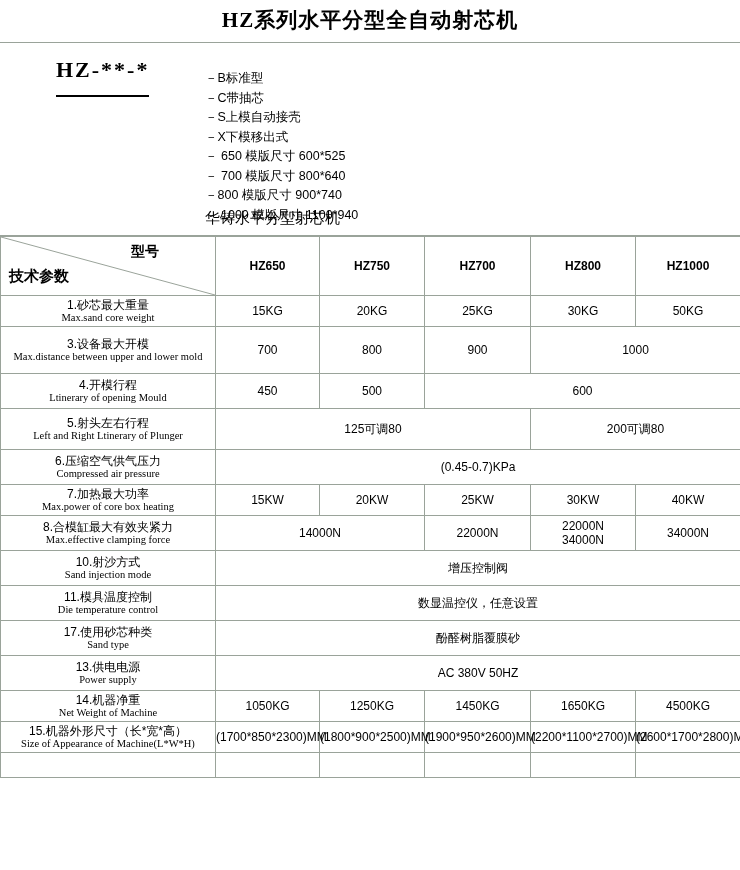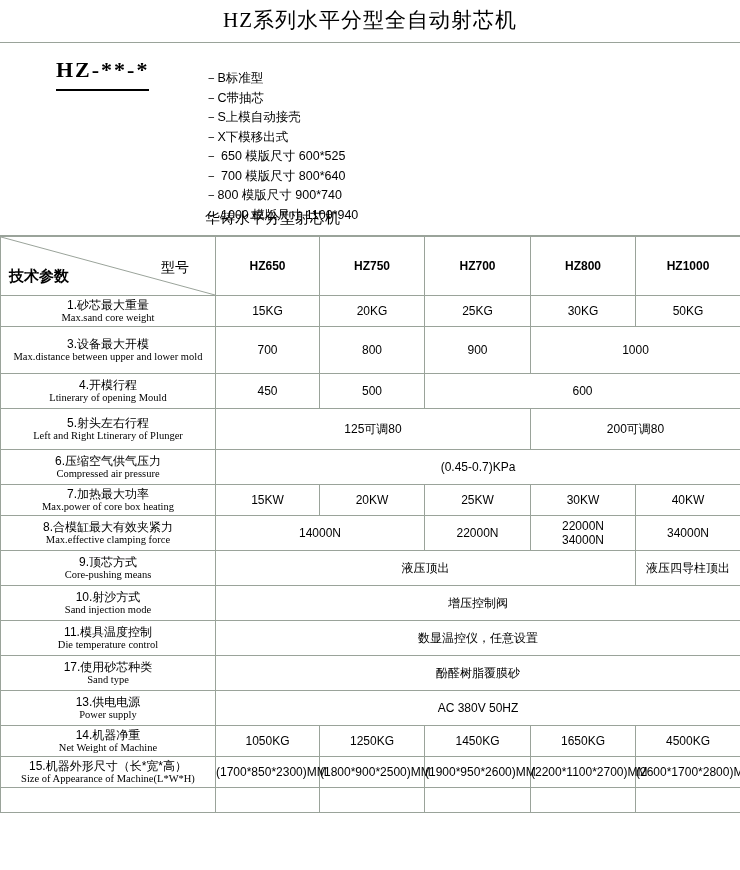--- a/index.html
+++ b/index.html
@@ -19,21 +19,21 @@
     width: 740px;
     height: 870px;
     box-sizing: border-box;
   }
 
   
   .title-bar {
     text-align: center;
     font-family: "Liberation Serif", serif;
     font-size: 21px;
-    font-weight: normal;
+    font-weight: bold;
     letter-spacing: 1px;
     padding: 6px 0 8px 0;
   }
   .title-rule {
     border-bottom: 1px solid #9aa39a;
     margin: 0 0 0 0;
   }
 
   
   .model-block {
@@ -43,21 +43,21 @@
   }
   .model-code {
     position: absolute;
     left: 56px;
     top: 14px;
     font-family: "Liberation Serif", serif;
     font-size: 22px;
     font-weight: bold;
     letter-spacing: 2px;
     border-bottom: 2px solid #000;
-    padding-bottom: 6px;
+    padding-bottom: 12px;
   }
   .legend {
     position: absolute;
     left: 205px;
     top: 26px;
   }
   .legend-line {
     font-size: 12.5px;
     line-height: 19.5px;
     white-space: nowrap;
@@ -105,24 +105,23 @@
     left: 8px;
     top: 30px;
     font-size: 15px;
     font-weight: bold;
     font-family: "Liberation Sans", sans-serif;
     text-align: right;
   }
   .hdr-corner .mx {
     position: absolute;
     left: 130px;
-    top: 22px;
+    top: 6px;
     font-size: 14px;
-    font-weight: normal;
-    margin-left: 30px;
+    font-weight: bold;
   }
   .hdr-corner .slash {
     position: absolute;
     left: 0;
     top: 0;
     width: 100%;
     height: 100%;
     pointer-events: none;
   }
   .model-name {
@@ -274,28 +273,20 @@
             <span class="zh">8.合模缸最大有效夹紧力</span>
             <span class="en">Max.effective clamping force</span>
           </td>
           <td class="v" colspan="2">14000N</td>
           <td class="v">22000N</td>
           <td class="v twoline">22000N<br>34000N</td>
           <td class="v">34000N</td>
         </tr>
         <tr class="h34">
           <td class="rowlabel">
-            <span class="zh">9.顶芯方式</span>
-            <span class="en">Core-pushing means</span>
-          </td>
-          <td class="vcn" colspan="4">液压顶出</td>
-          <td class="vcn">液压四导柱顶出</td>
-        </tr>
-        <tr class="h34">
-          <td class="rowlabel">
             <span class="zh">10.射沙方式</span>
             <span class="en">Sand injection mode</span>
           </td>
           <td class="vcn" colspan="5">增压控制阀</td>
         </tr>
         <tr class="h34">
           <td class="rowlabel">
             <span class="zh">11.模具温度控制</span>
             <span class="en">Die temperature control</span>
           </td>

